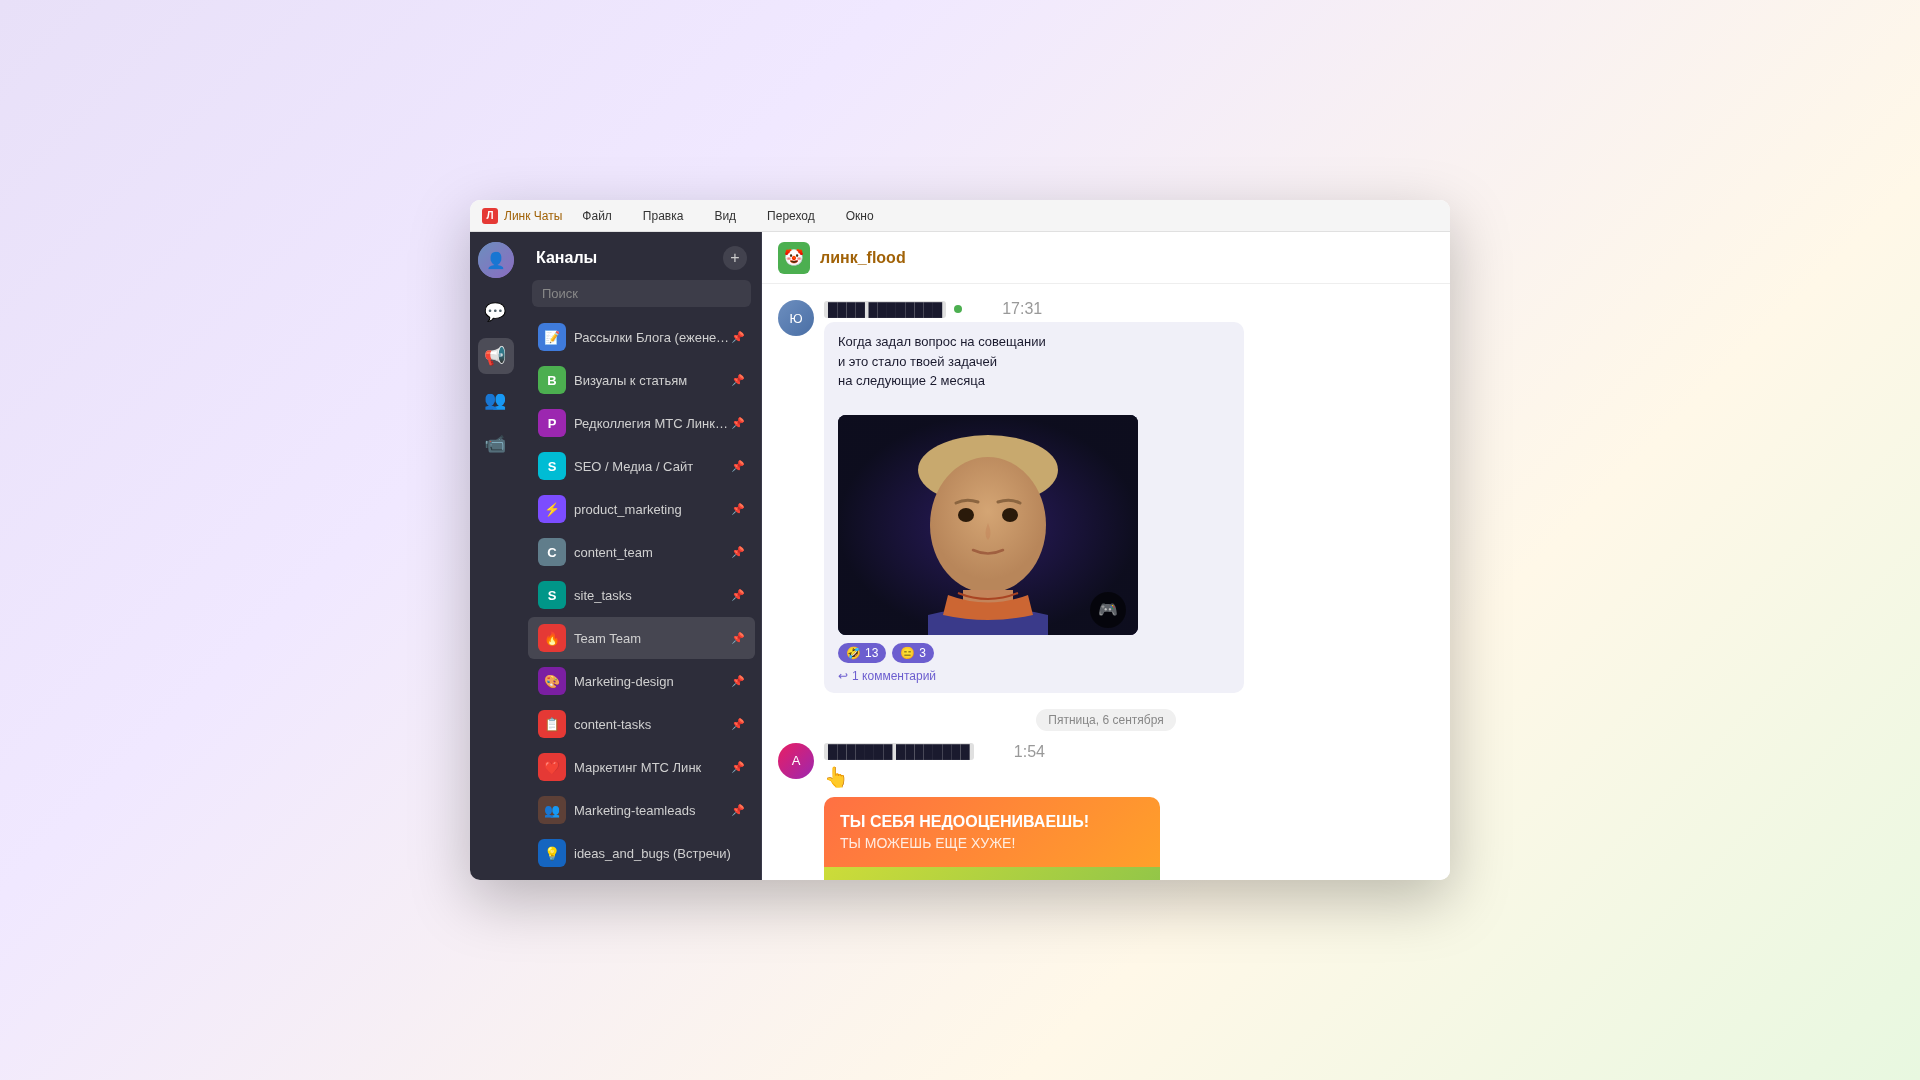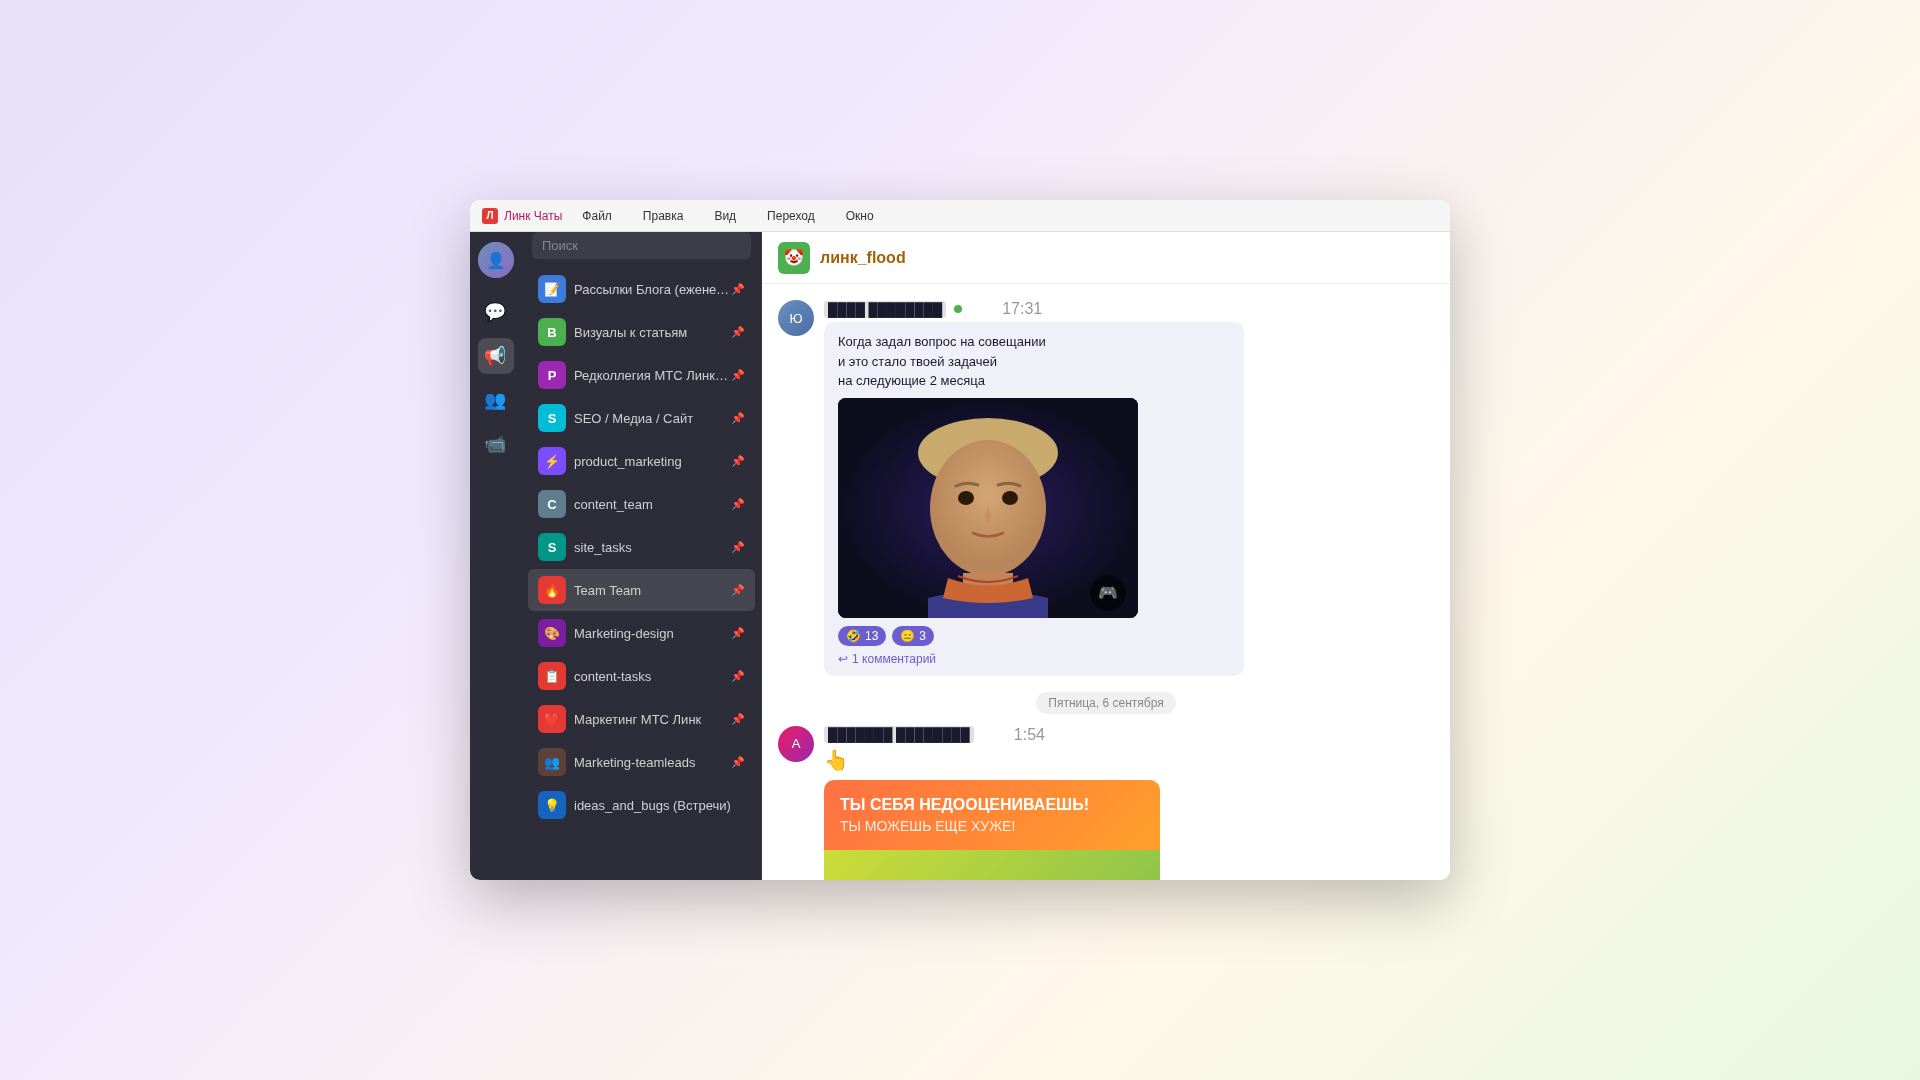--- a/index.html
+++ b/index.html
@@ -43,21 +43,21 @@
       display: flex;
       align-items: center;
       justify-content: center;
       color: white;
       font-size: 10px;
       font-weight: bold;
       flex-shrink: 0;
     }
     .title-bar-title {
       font-size: 12px;
-      color: #be185d;
+      color: #a16207;
       font-weight: 500;
       margin-right: 20px;
     }
     .menu-bar {
       display: flex;
       gap: 31px;
       justify-content: space-between;
     }
     .menu-item {
       font-size: 12px;
@@ -303,21 +303,21 @@
     .msg-bubble {
       background: #f0f0f8;
       border-radius: 10px;
       padding: 10px 14px;
       max-width: 420px;
     }
     .msg-text {
       font-size: 13px;
       color: #1a1a2e;
       line-height: 1.5;
-      margin-bottom: 7px;
+      margin-bottom: 24px;
     }
     .msg-image {
       width: 300px;
       height: 220px;
       border-radius: 8px;
       background: linear-gradient(160deg, #1a1a2e 0%, #16213e 40%, #0f3460 70%, #533483 100%);
       position: relative;
       overflow: hidden;
       display: flex;
       align-items: center;
@@ -416,20 +416,24 @@
       <div class="sidebar-avatar">
         <div style="width:100%;height:100%;background:linear-gradient(135deg,#6c8ebf,#8b6cbf);border-radius:50%;display:flex;align-items:center;justify-content:center;color:white;font-size:16px;">👤</div>
       </div>
       <div class="sidebar-icon-btn">💬</div>
       <div class="sidebar-icon-btn active">📢</div>
       <div class="sidebar-icon-btn">👥</div>
       <div class="sidebar-icon-btn">📹</div>
     </div>
 
     <div class="channel-list">
+      <div class="channel-list-header">
+        <span class="channel-list-title">Каналы</span>
+        <div class="add-btn">+</div>
+      </div>
       <div class="search-box">
         <input type="text" placeholder="Поиск" style="">
       </div>
       <div class="channels-scroll">
 
         <div class="channel-item">
           <div class="channel-icon" style="background:#3f7bdb;">📝</div>
           <span class="channel-name">Рассылки Блога (еженедел...</span>
           <span class="pin-icon">📌</span>
         </div>

